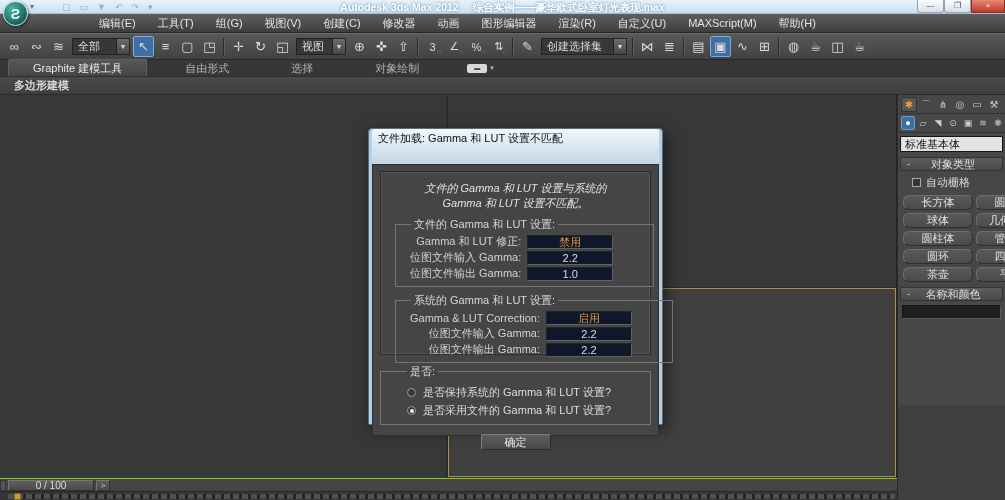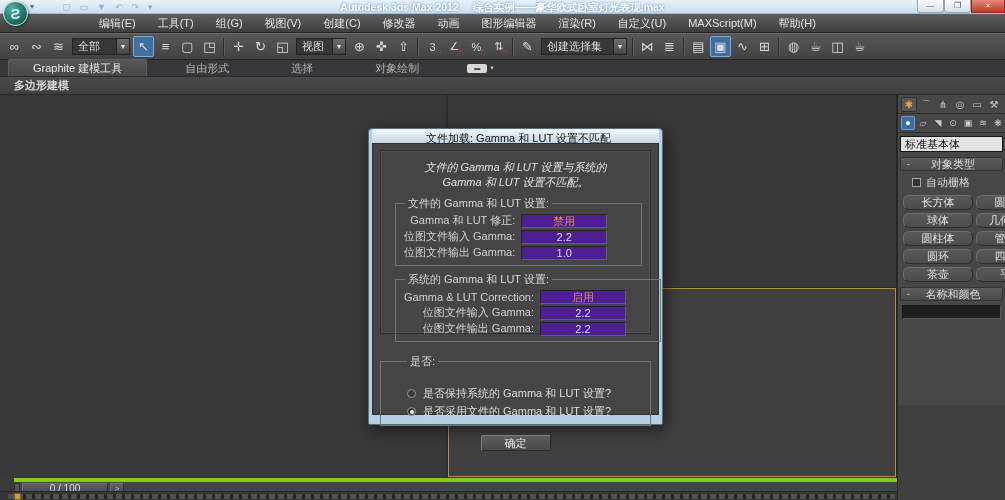--- a/index.html
+++ b/index.html
@@ -90,53 +90,53 @@
   .cp-checkbox { width:9px; height:9px; background:#353535; border:1px solid #a8a8a8; margin-right:5px; }
   .cp-check span { color:#d8d8d8; white-space:nowrap; }
   .btn-grid { display:grid; grid-template-columns:70px 70px; gap:3px; padding:3px 0 0 5px; width:150px; }
   .cp-btn { height:15px; background:linear-gradient(#585858,#4c4c4c);
     border:1px solid; border-color:#6e6e6e #2d2d2d #2d2d2d #6e6e6e; border-radius:6px;
     color:#e2e2e2; text-align:center; line-height:13px; white-space:nowrap; overflow:hidden; }
   .cp-nameinput { margin:4px 4px 0; height:14px; background:#1f1f1f;
     border:1px solid; border-color:#141414 #5a5a5a #5a5a5a #141414; }
 
   
-  .timeline { position:absolute; left:0; top:478px; width:897px; height:13px; background:#454545; border-top:4px solid #84cc16;margin-left:14px; }
+  .timeline { position:absolute; left:0; top:478px; width:897px; height:13px; background:#454545; border-top:1px solid #84cc16; }
   .tl-left { position:absolute; left:0; top:1px; width:6px; height:11px; background:#555; border:1px solid #333; }
   .tl-thumb { position:absolute; left:8px; top:1px; width:86px; height:11px;
     background:linear-gradient(#5e5e5e,#4b4b4b); border:1px solid; border-color:#757575 #303030 #303030 #757575;
     color:#ddd; font-size:10px; line-height:10px; text-align:center; }
   .tl-next { position:absolute; left:96px; top:1px; width:14px; height:11px;
     background:linear-gradient(#5e5e5e,#4b4b4b); border:1px solid; border-color:#757575 #303030 #303030 #757575;
     color:#ccc; font-size:8px; line-height:10px; text-align:center; }
   .trackbar { position:absolute; left:0; top:491px; width:897px; height:9px; background:#353535; border-top:1px solid #272727; }
   .tb-ticks { position:absolute; left:8px; right:2px; top:2px; height:5px;
     background:repeating-linear-gradient(90deg,#505050 0 6px,#252525 6px 9px); }
   .tb-key { position:absolute; left:14px; top:1px; width:7px; height:7px; background:#c9a03c; border:1px solid #806318; }
   .br-corner { position:absolute; left:897px; top:405px; width:108px; height:95px; background:#404040; border-left:1px solid #2a2a2a; }
 
   
   .dialog { position:absolute; left:368px; top:128px; width:295px; height:297px; z-index:100;
     background:#b6cfe4; border:1px solid #54707f; border-radius:4px 4px 2px 2px; padding:0 3px 3px 3px;
     box-shadow:3px 5px 16px rgba(0,0,0,.55); }
-  .dlg-title { height:14px; line-height:19px; color:#101010; padding-left:6px; font-size:11px;
+  .dlg-title { height:35px; line-height:19px; color:#101010; padding-left:6px; font-size:11px;
     white-space:nowrap; overflow:hidden;
-    background:linear-gradient(#f2f7fb,#c4d6e6); border-radius:3px 3px 0 0;text-align:center; }
+    background:linear-gradient(#f2f7fb,#c4d6e6); border-radius:3px 3px 0 0; }
   .dlg-body { background:#454545; border:1px solid #2f2f2f; height:272px; position:relative; }
   .dlg-panel { margin:6px 7px 0; border:1px solid #2d2d2d; box-shadow:inset 0 0 0 1px #525252; height:184px; }
   .dlg-msg { margin-top:9px; text-align:center; color:#e2e2e2; line-height:15px;font-style:italic; }
-  fieldset.grp { margin:6px 14px 0; border:1px solid #757575; padding:1px 8px 5px; }
+  fieldset.grp { margin:6px 14px 0; border:1px solid #757575; padding:1px 14px 5px; }
   fieldset.grp legend { color:#d8d8d8; padding:0 3px; margin-left:1px; }
   .grow { display:flex; align-items:center; height:15px; margin-top:1px; }
   .grow .lbl { flex:1; text-align:right; color:#d2d2d2; padding-right:6px; white-space:nowrap; }
-  .grow .val { width:86px; height:14px; margin-right:26px; background:#4c1d95; text-align:center; line-height:12px;
+  .grow .val { width:86px; height:14px; margin-right:26px; background:#0f172a; text-align:center; line-height:12px;
     border:1px solid; border-color:#242424 #616161 #616161 #242424; }
   .val.hl { color:#e2943d; } .val.num { color:#dcdcdc; }
   fieldset.choice { margin:9px 7px 0; border:1px solid #757575; padding:3px 6px 6px 26px; }
-  fieldset.choice legend { color:#d8d8d8; padding:11px 3px; }
+  fieldset.choice legend { color:#d8d8d8; padding:0 3px; }
   .opt { display:flex; align-items:center; margin-top:3px; }
   .radio { width:9px; height:9px; border-radius:50%; background:#383838; border:1px solid #9a9a9a;
     margin-right:7px; position:relative; }
   .radio[data-checked="true"]::after { content:""; position:absolute; left:2px; top:2px; width:4px; height:4px;
     border-radius:50%; background:#efefef; }
   .opt span { color:#dedede; white-space:nowrap; }
   .ok-btn { display:block; margin:9px auto 0; width:70px; height:16px;
     background:linear-gradient(#5e5e5e,#484848); border:1px solid; border-color:#7d7d7d #2b2b2b #2b2b2b #7d7d7d;
     border-radius:2px; color:#eaeaea; font-size:11px; text-align:center; line-height:14px; }
 </style>

